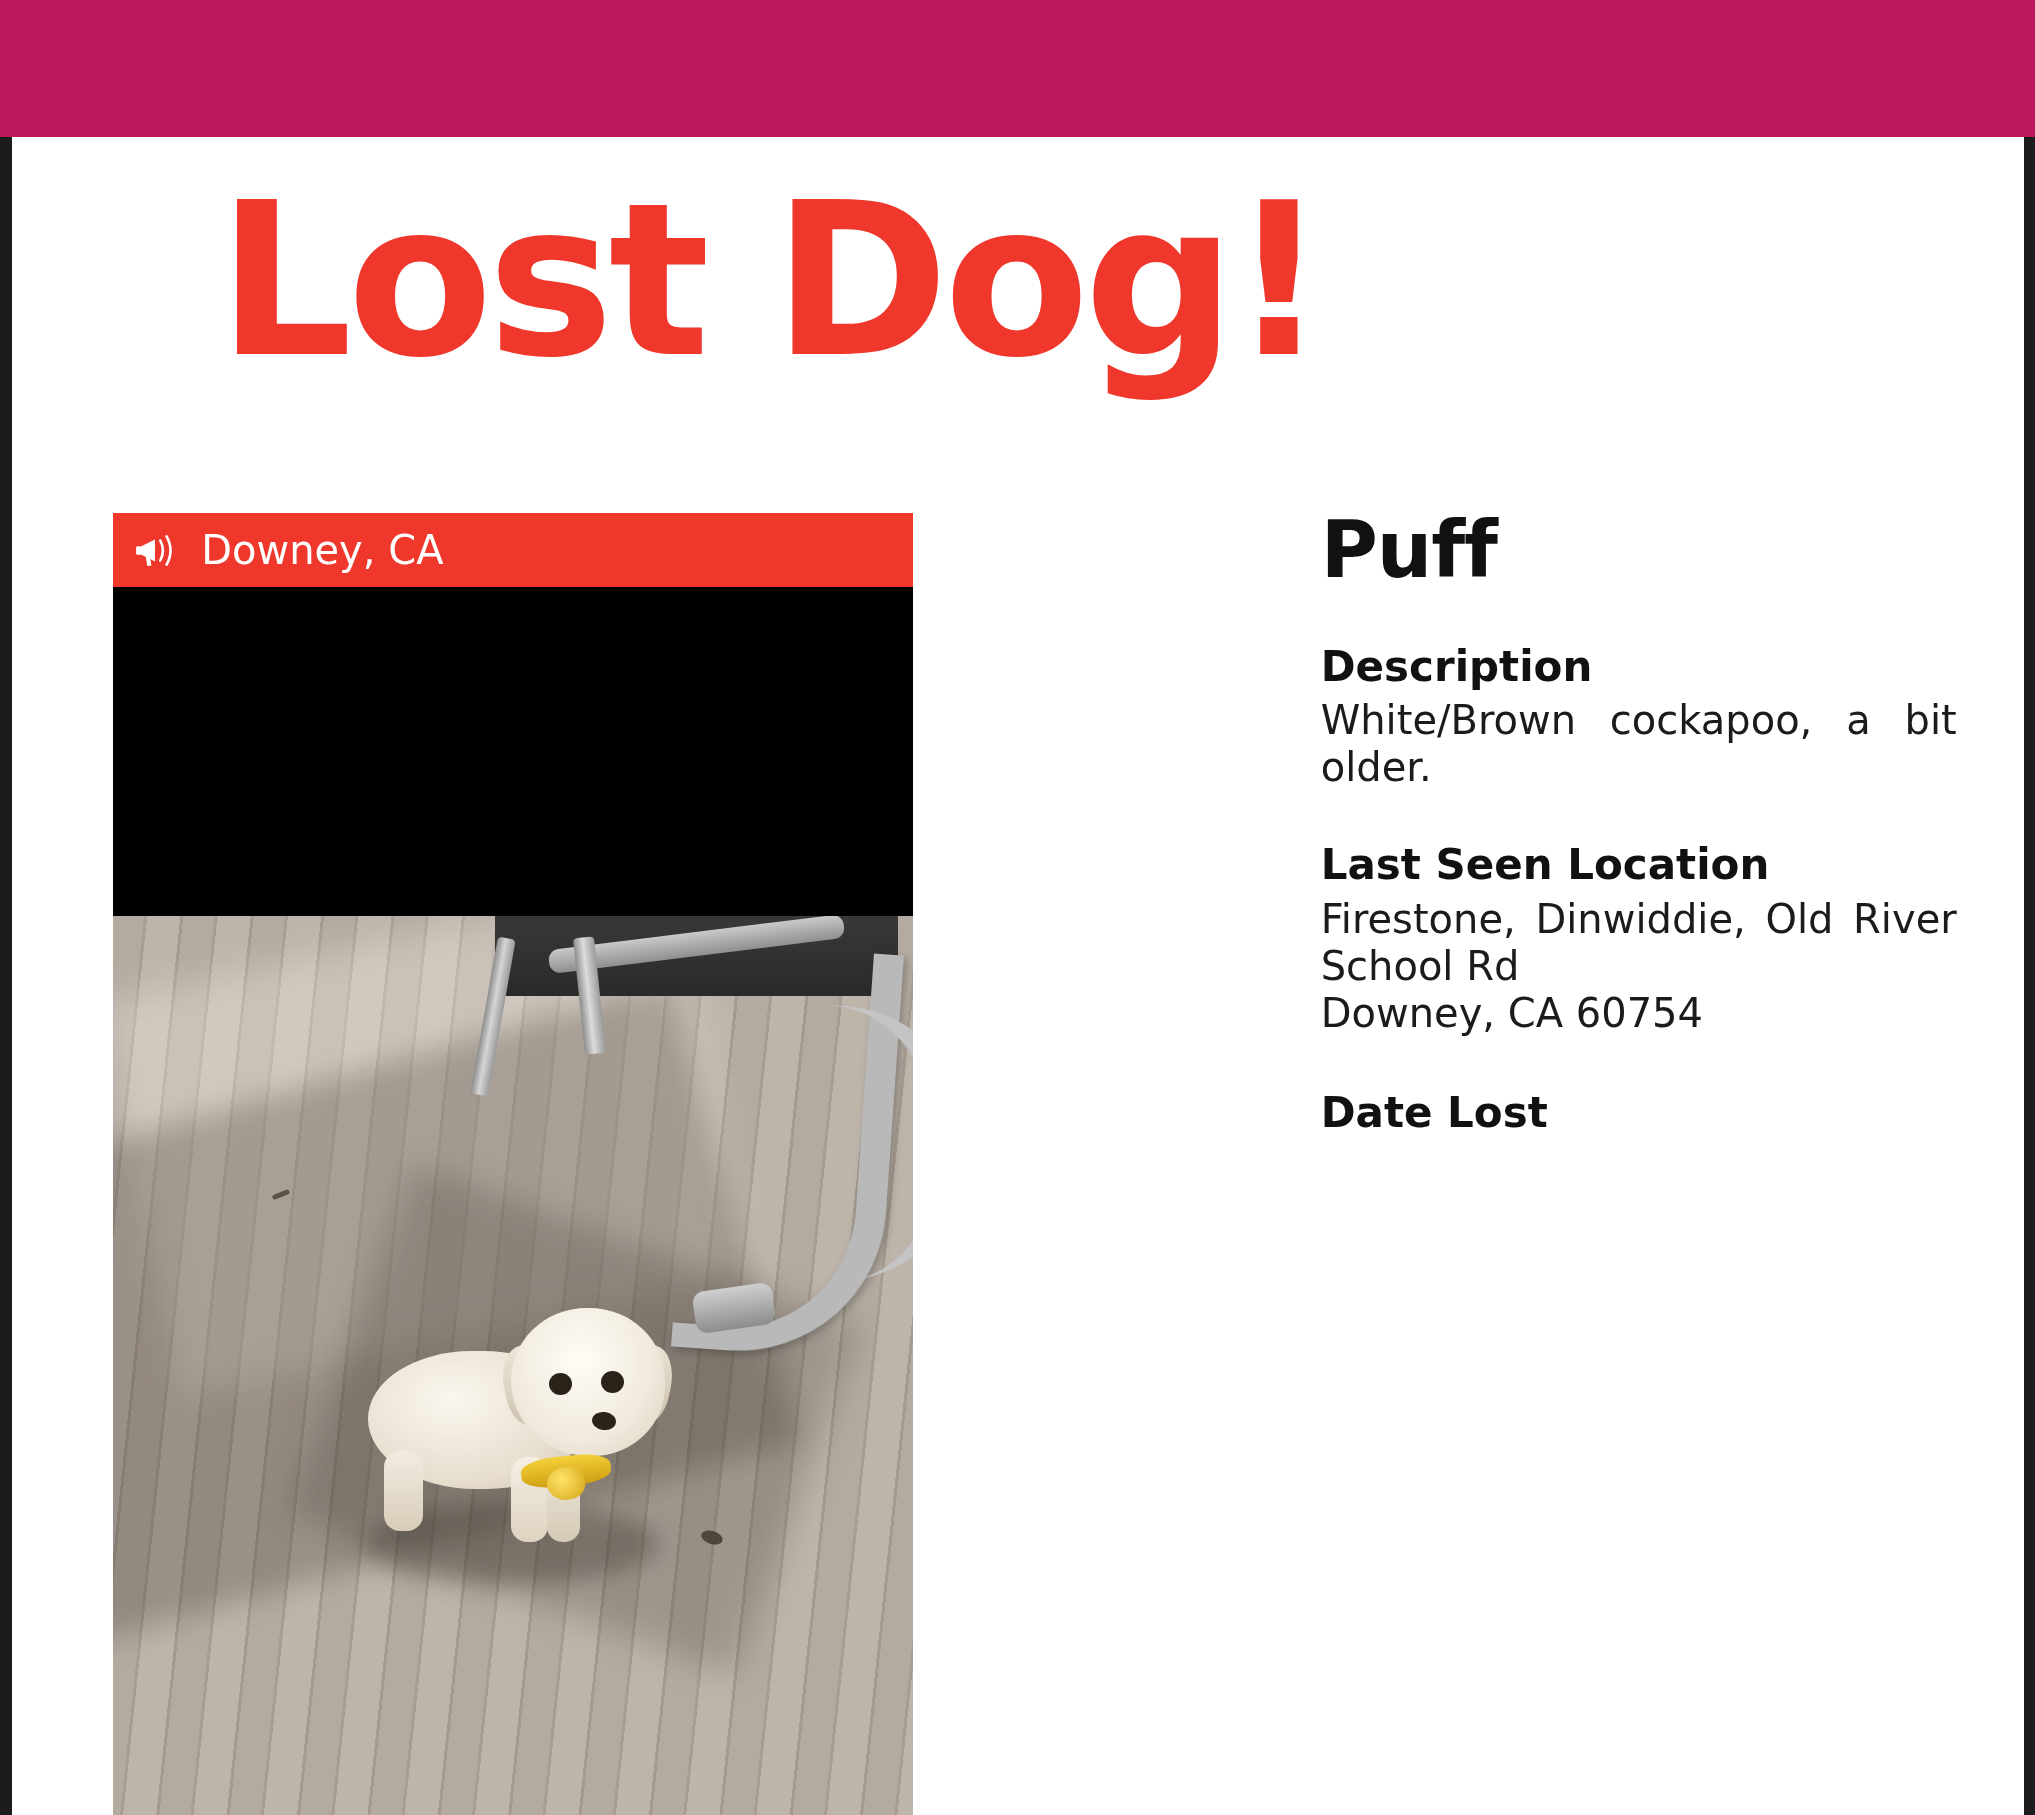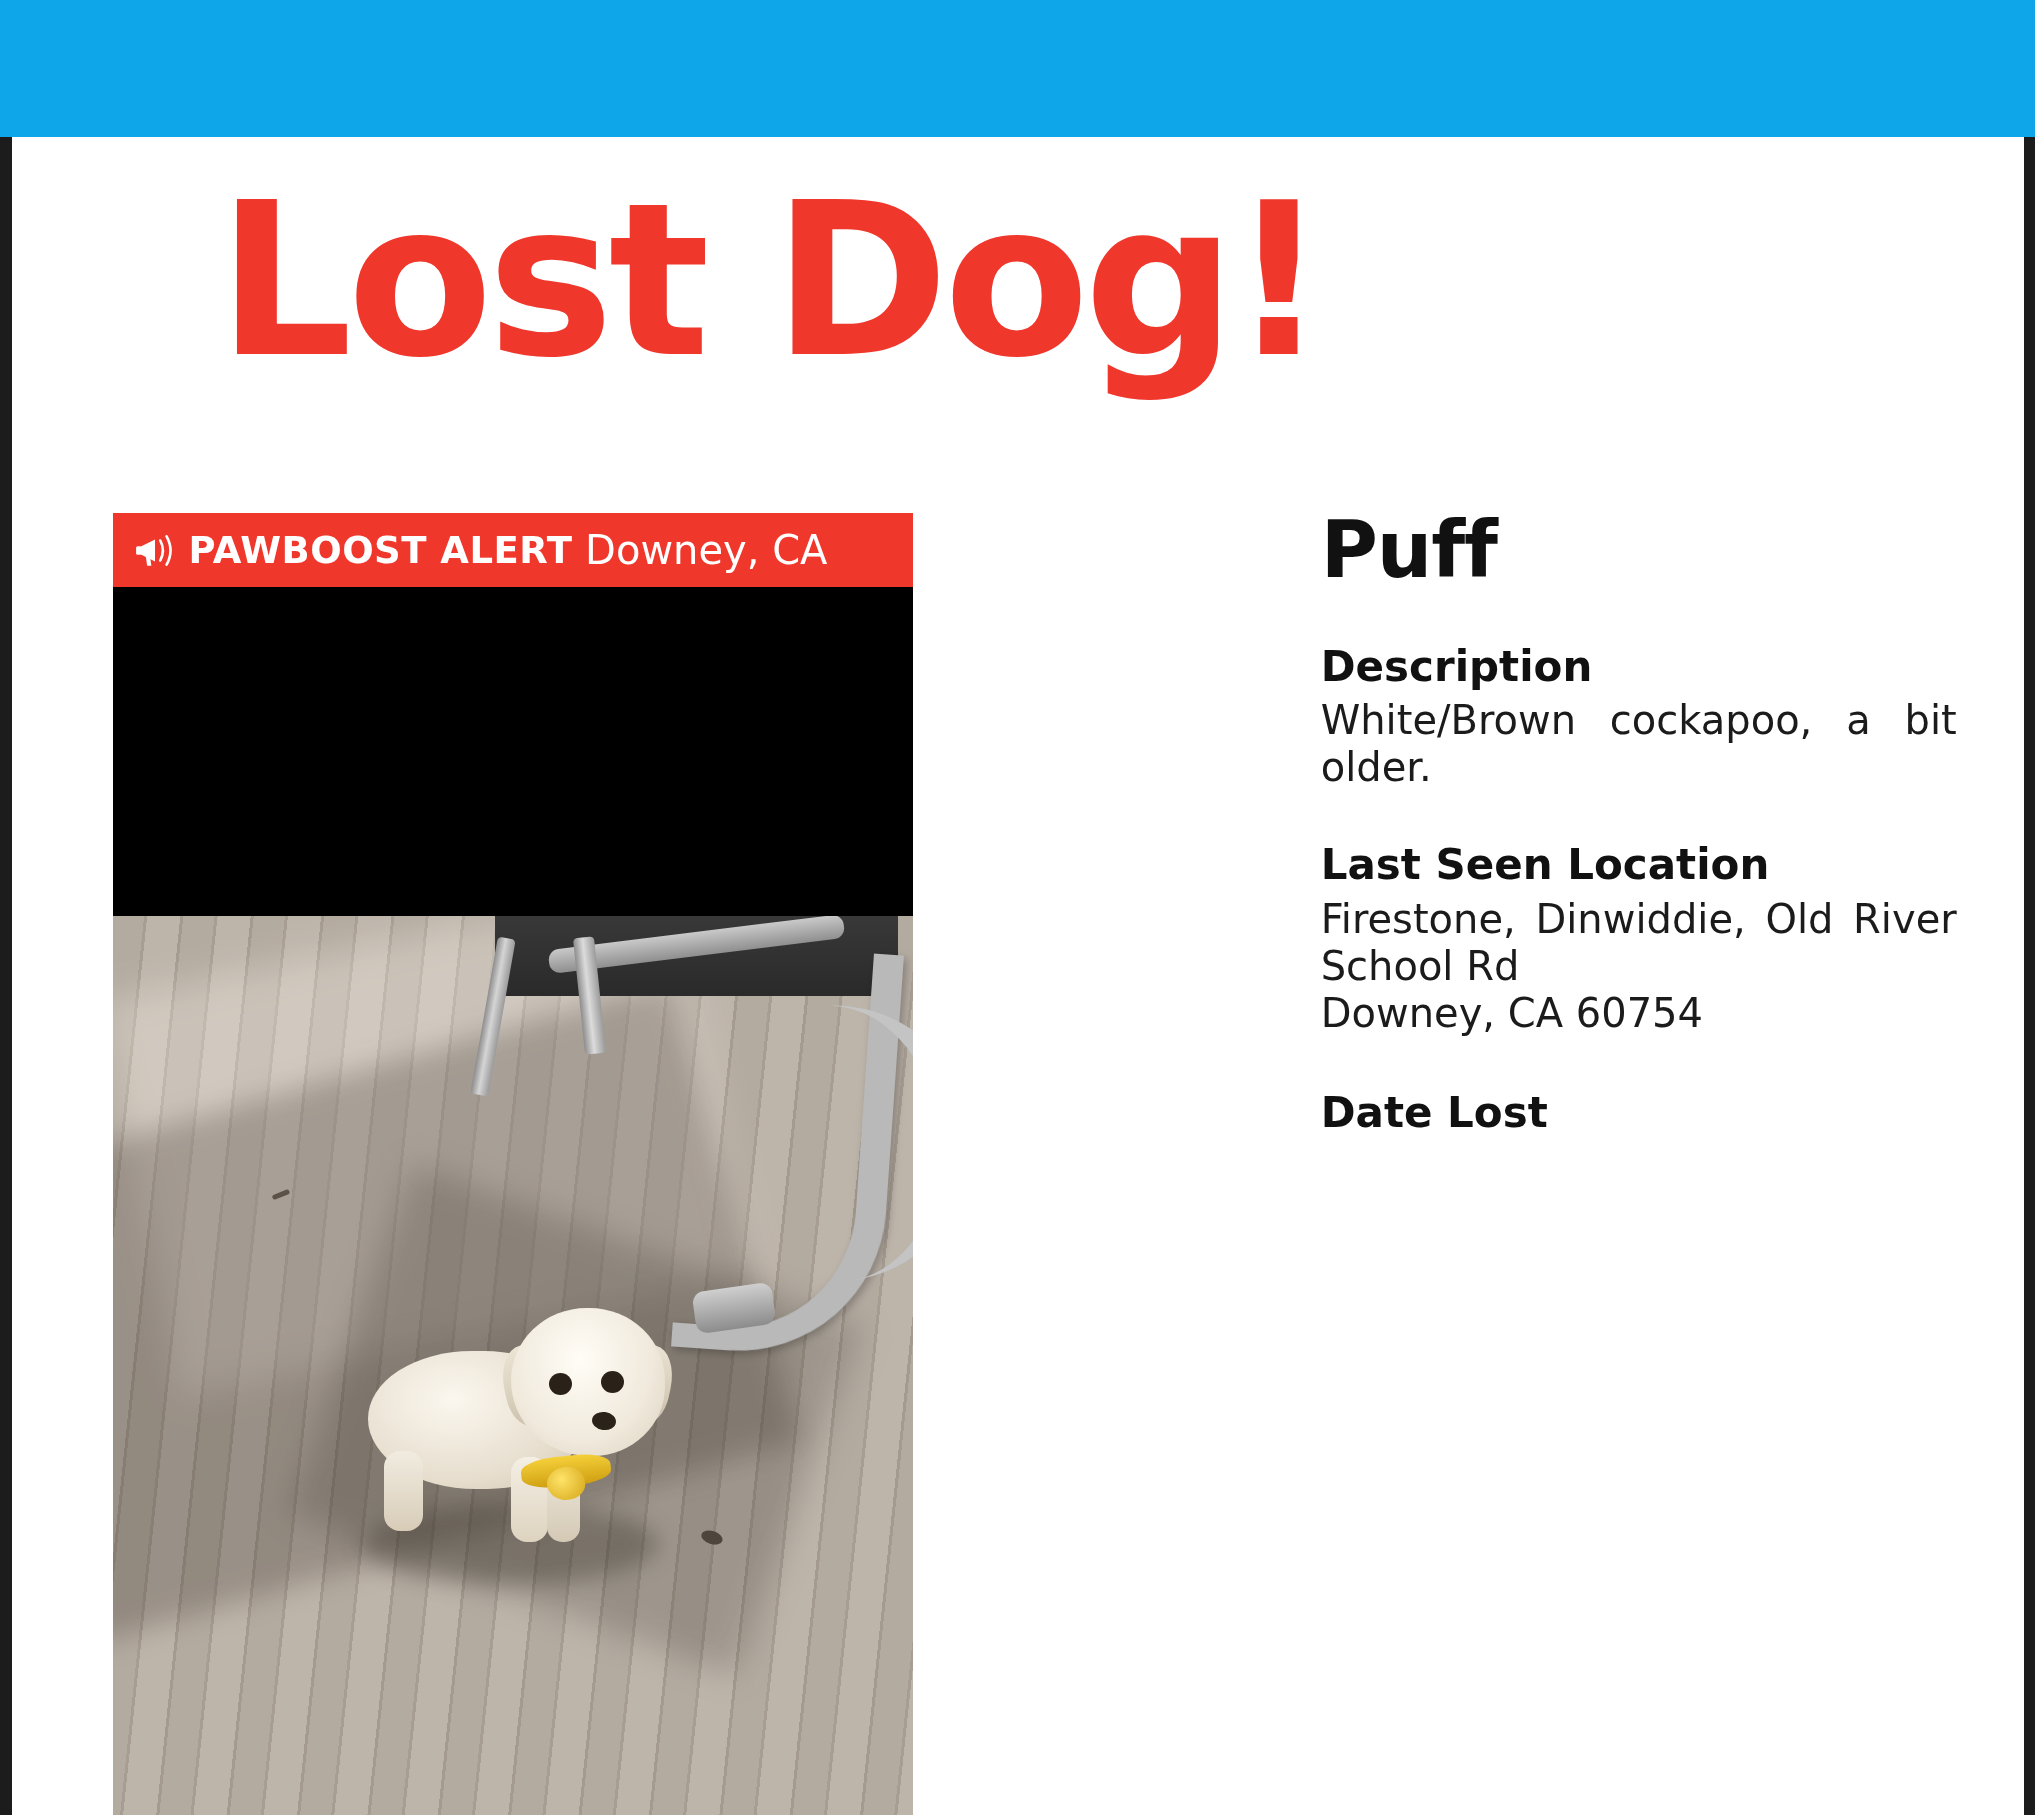--- a/index.html
+++ b/index.html
@@ -15,21 +15,21 @@
     overflow: hidden;
   }
 
   
   .page-frame {
     position: absolute;
     left: 0;
     top: 0;
     width: 2035px;
     height: 1815px;
-    background: #0ea5e9;
+    background: #be185d;
   }
   .edge-left {
     position: absolute;
     left: 0;
     top: 137px;
     width: 11.7px;
     height: 1679px;
     background: #1c1c1c;
   }
   .edge-right {
@@ -463,21 +463,20 @@
     <div class="photo-card">
 
       <div class="alert-bar">
         <svg class="megaphone-icon" viewBox="0 0 78 70">
           <path d="M12 28 L40 14 L40 56 L12 42 Z" fill="#ffffff"></path>
           <rect x="4" y="27" width="10" height="16" rx="3" fill="#ffffff"></rect>
           <path d="M22 43 L30 43 L33 64 L25 64 Z" fill="#ffffff"></path>
           <path d="M50 16 q10 19 0 38" stroke="#ffffff" stroke-width="5" fill="none" stroke-linecap="round"></path>
           <path d="M62 8 q15 27 0 54" stroke="#ffffff" stroke-width="5" fill="none" stroke-linecap="round"></path>
         </svg>
-        <span class="alert-brand">PAWBOOST ALERT</span>
         <span class="alert-city">Downey, CA</span>
       </div>
 
       <div class="photo-letterbox"></div>
 
       <div class="photo-scene">
         <div class="floor-light"></div>
         <div class="floor-shadow-a"></div>
         <div class="floor-shadow-b"></div>
 

